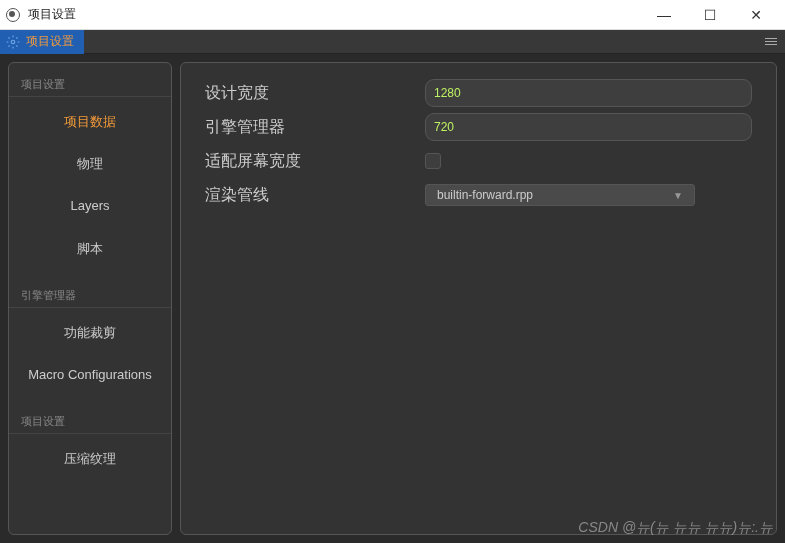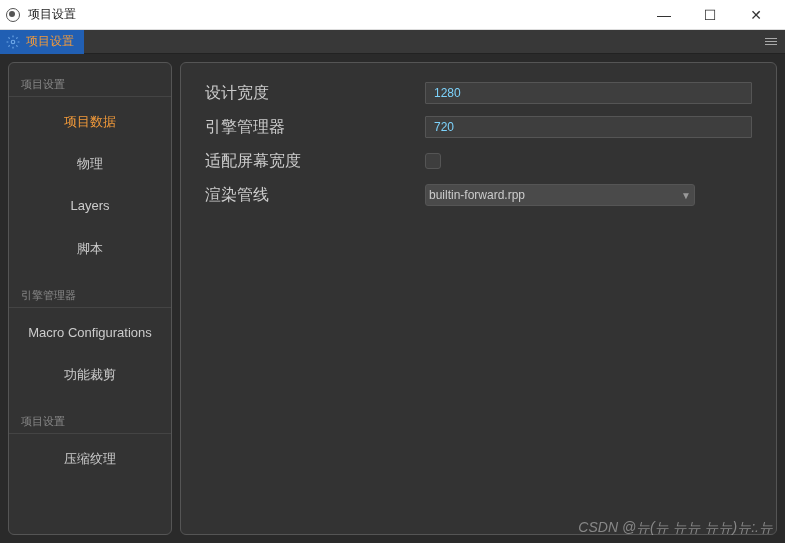--- a/index.html
+++ b/index.html
@@ -27,24 +27,24 @@
 .sidebar { width: 164px; background: #333; border: 1px solid #555; border-radius: 6px; padding: 8px 0; overflow-y: auto; }
 .section-header { font-size: 11px; color: #888; padding: 6px 12px 4px; border-bottom: 1px solid #444; margin-bottom: 4px; }
 .nav-item { font-size: 13px; color: #ccc; text-align: center; padding: 12px 8px; cursor: pointer; line-height: 1.4; }
 .nav-item.active { color: #f29a3a; }
 .section-gap { height: 12px; }
 
 .main-panel { flex: 1; background: #333; border: 1px solid #555; border-radius: 6px; padding: 18px 24px; }
 .form-row { display: flex; align-items: center; margin-bottom: 10px; height: 24px; }
 .form-label { width: 220px; font-size: 16px; color: #ccc; }
 .form-control { flex: 1; }
-.text-input { width: 100%; height: 22px; background: #3e3e3e; border: 1px solid #555; border-radius: 1px; color: #7dd3fc; font-size: 12px; padding: 0 8px; outline: none; }
+.text-input { width: 100%; height: 28px; background: #3e3e3e; border: 1px solid #555; border-radius: 9px; color: #bef264; font-size: 12px; padding: 0 8px; outline: none; }
 .checkbox { width: 16px; height: 16px; background: #3e3e3e; border: 1px solid #555; border-radius: 3px; display: flex; align-items: center; justify-content: center; cursor: pointer; }
 .checkbox.checked::after { content: "✓"; color: #3b82f6; font-size: 12px; font-weight: bold; }
-.select { width: 270px; height: 22px; background: #4a4a4a; border: 1px solid #555; border-radius: 3px; color: #ccc; font-size: 12px; padding: 0 3px; display: flex; align-items: center; justify-content: space-between; cursor: pointer; }
+.select { width: 270px; height: 22px; background: #4a4a4a; border: 1px solid #555; border-radius: 3px; color: #ccc; font-size: 12px; padding: 0 11px; display: flex; align-items: center; justify-content: space-between; cursor: pointer; }
 .select .arrow { font-size: 10px; color: #999; }
 
 .watermark { position: absolute; bottom: 6px; right: 12px; font-size: 14px; color: rgba(220,220,220,0.5); font-style: italic; pointer-events: none; margin-left: 48px; }
 </style>
 </head>
 <body>
 
 <div class="titlebar">
   <div class="app-icon"></div>
   <div class="title">项目设置</div>
@@ -76,22 +76,22 @@
   <div class="content">
 
     <div class="sidebar">
       <div class="section-header">项目设置</div>
       <div class="nav-item active">项目数据</div>
       <div class="nav-item">物理</div>
       <div class="nav-item">Layers</div>
       <div class="nav-item">脚本</div>
       <div class="section-gap"></div>
       <div class="section-header">引擎管理器</div>
+      <div class="nav-item">功能裁剪</div>
       <div class="nav-item">Macro Configurations</div>
-      <div class="nav-item">功能裁剪</div>
       <div class="section-gap"></div>
       <div class="section-header">项目设置</div>
       <div class="nav-item">压缩纹理</div>
     </div>
 
     <div class="main-panel">
       <div class="form-row">
         <div class="form-label">设计宽度</div>
         <div class="form-control">
           <input class="text-input" value="1280" style="">

